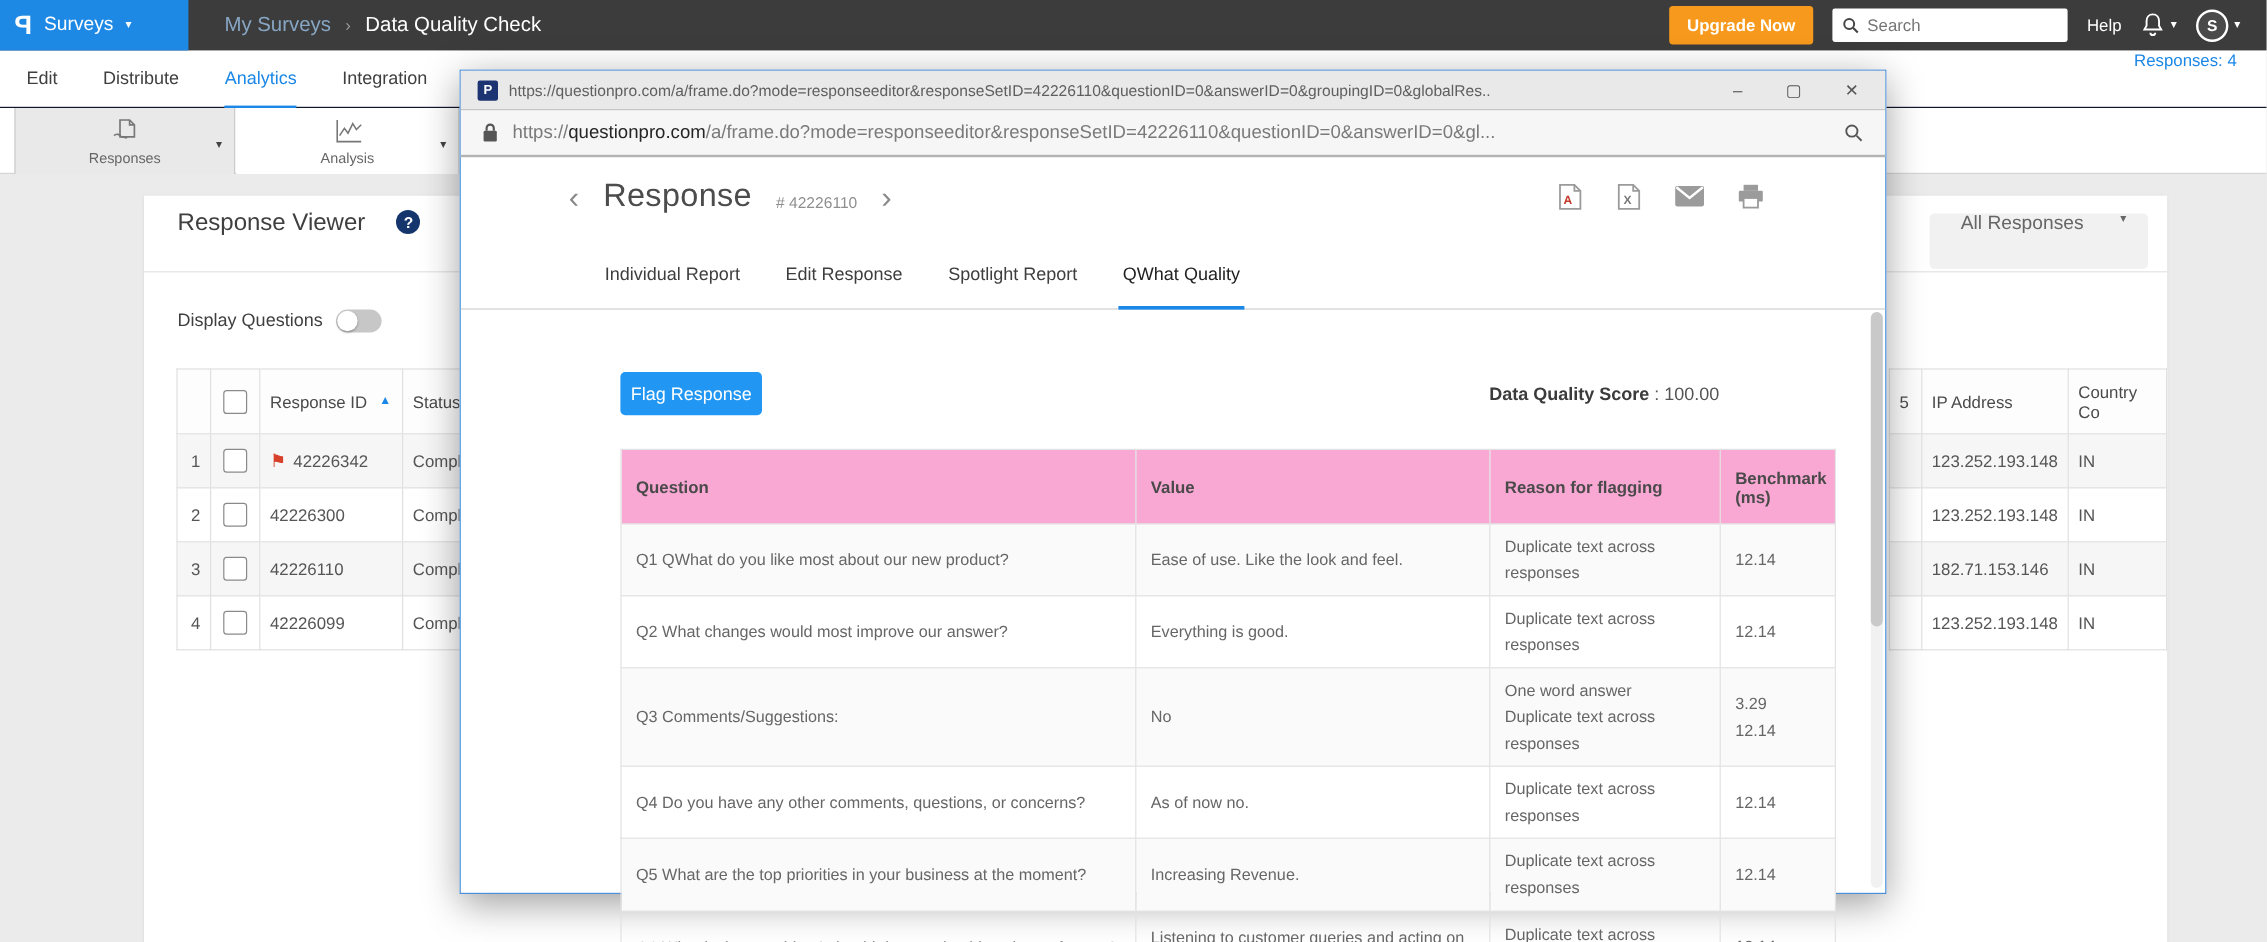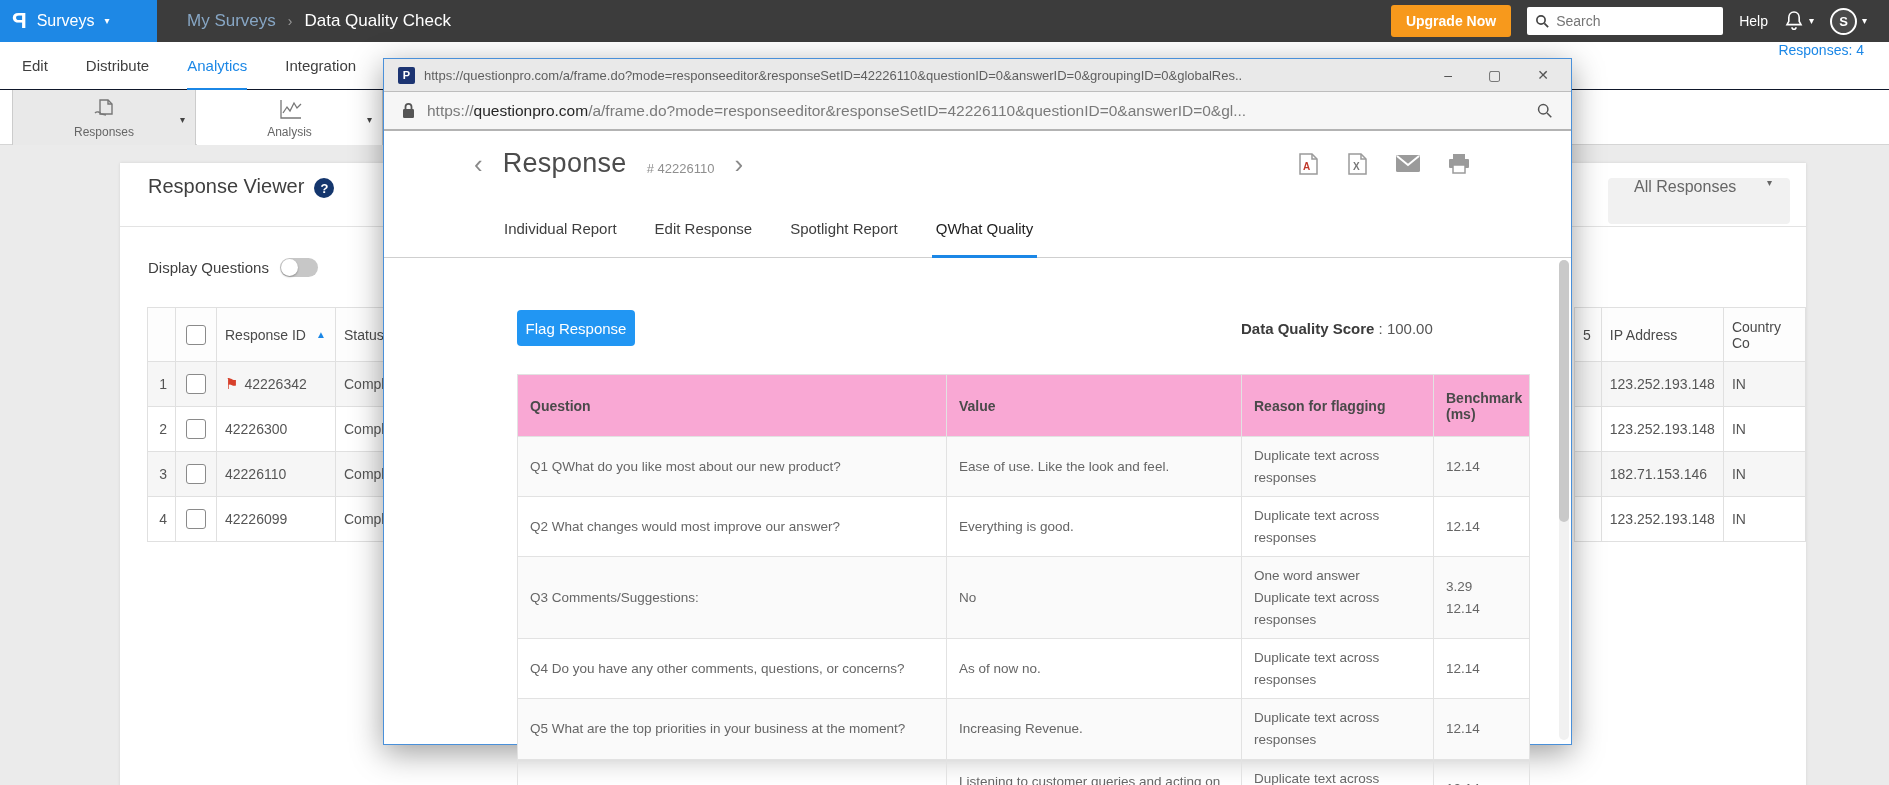--- a/index.html
+++ b/index.html
@@ -36,21 +36,21 @@
   
   .toolbar{position:absolute;left:0;top:90px;width:1889px;height:55px;background:#fff;border-bottom:1px solid #d5d5d5;z-index:1}
   .toolbtn{position:absolute;top:0;height:55px;display:flex;flex-direction:column;align-items:center;justify-content:center;gap:2px;font-size:12px;color:#666;border-right:1px solid #ccc;cursor:pointer}
   .toolbtn svg{color:#777}
   .toolbtn .tb-caret{position:absolute;right:10px;top:24px;font-size:10px;color:#444}
   .tool-responses{left:12px;width:184px;background:#e9e9e9;border-left:1px solid #ccc}
   .tool-analysis{left:197px;width:186px;background:#fff}
 
   
   .card{position:absolute;left:120px;top:163px;width:1686px;height:640px;background:#fff;box-shadow:0 0 3px rgba(0,0,0,.10);z-index:1}
-  .viewer-title-row{position:absolute;left:28px;top:12px;display:flex;align-items:flex-end;gap:10px}
+  .viewer-title-row{position:absolute;left:28px;top:12px;display:flex;align-items:flex-start;gap:26px}
   .viewer-title{font-size:20px;color:#3f3f3f}
   .help-badge{width:20px;height:20px;border-radius:50%;background:#14366d;color:#fff;font-size:13px;font-weight:bold;display:flex;align-items:center;justify-content:center;cursor:pointer}
   .filter-dd{position:absolute;left:1488px;top:15px;width:182px;height:46px;background:#f1f1f1;border-radius:4px;display:flex;align-items:flex-start;padding:0 18px 0 26px;cursor:pointer}
   .filter-dd .lbl{font-size:16px;color:#666}
   .filter-dd .caret{margin-left:auto;color:#666}
   .card-divider{position:absolute;left:0;top:63px;width:1686px;border-top:1px solid #e3e3e3}
   .display-q{position:absolute;left:28px;top:96px;font-size:15px;color:#3f3f3f}
   .toggle{position:absolute;left:160px;top:95px;width:38px;height:19px;background:#c7c7c7;border-radius:10px;cursor:pointer}
   .toggle .knob{position:absolute;left:1px;top:1px;width:17px;height:17px;border-radius:50%;background:#fff;box-shadow:0 1px 2px rgba(0,0,0,.3)}
 

